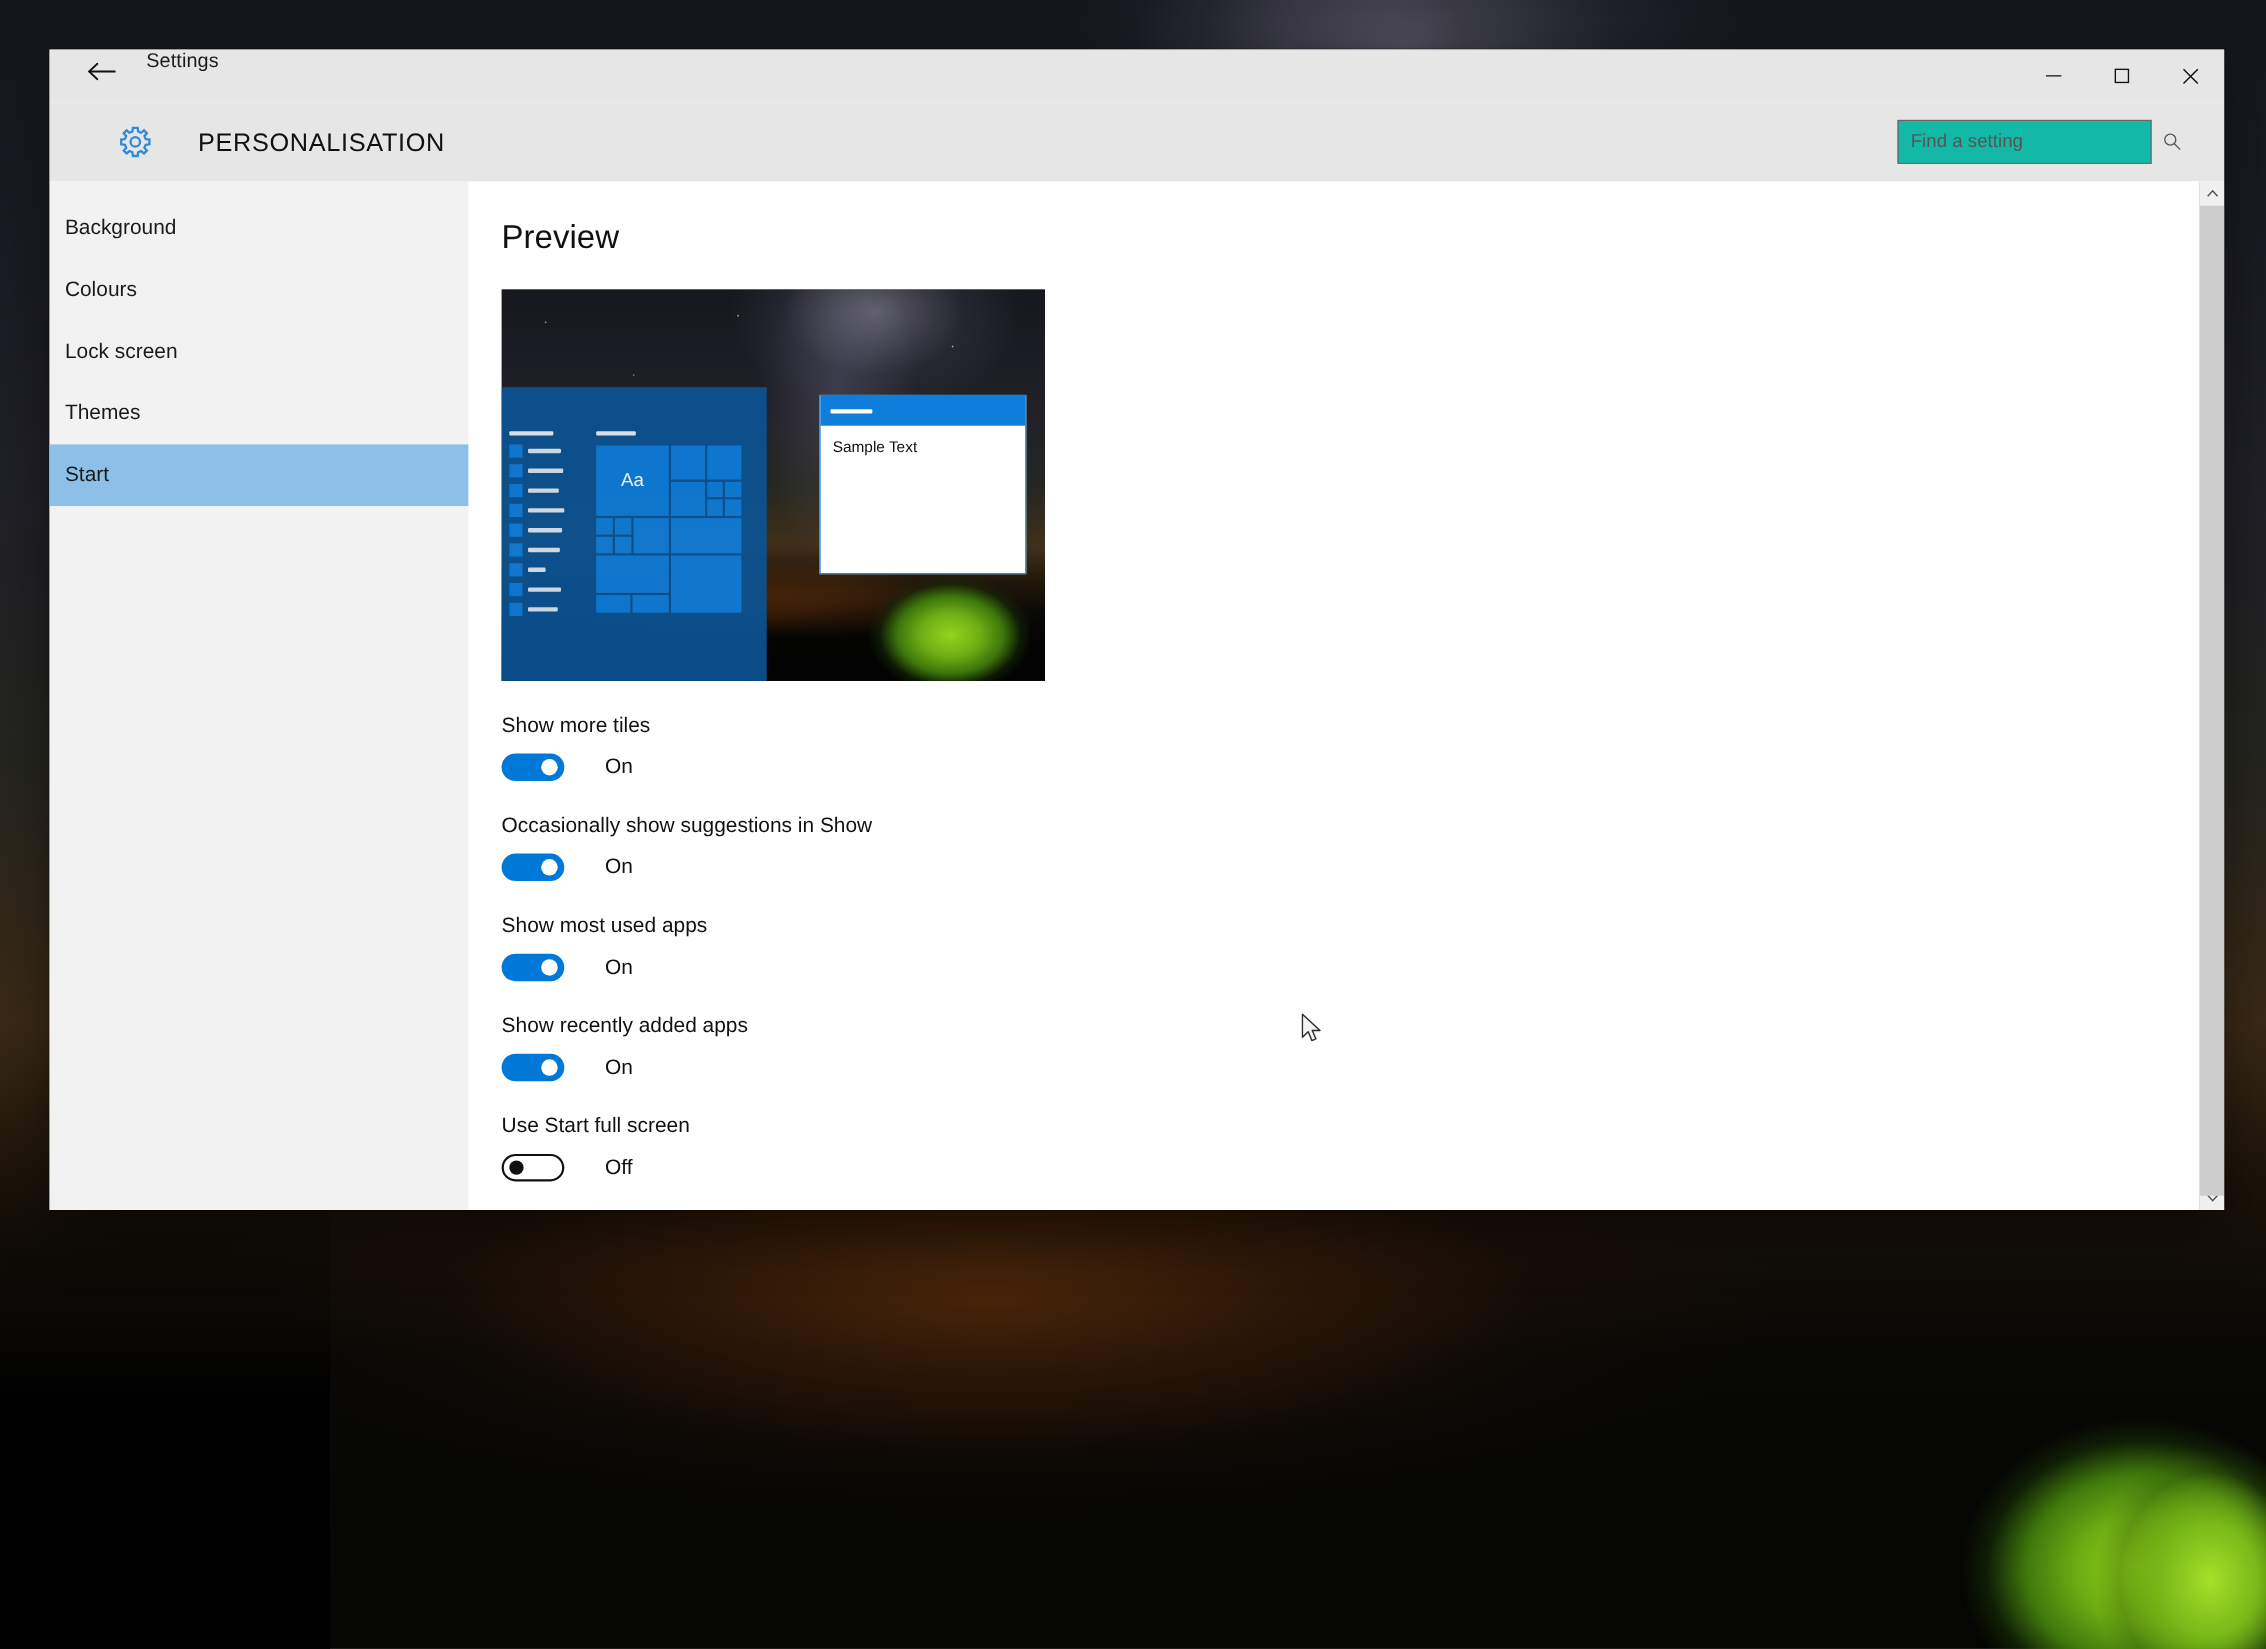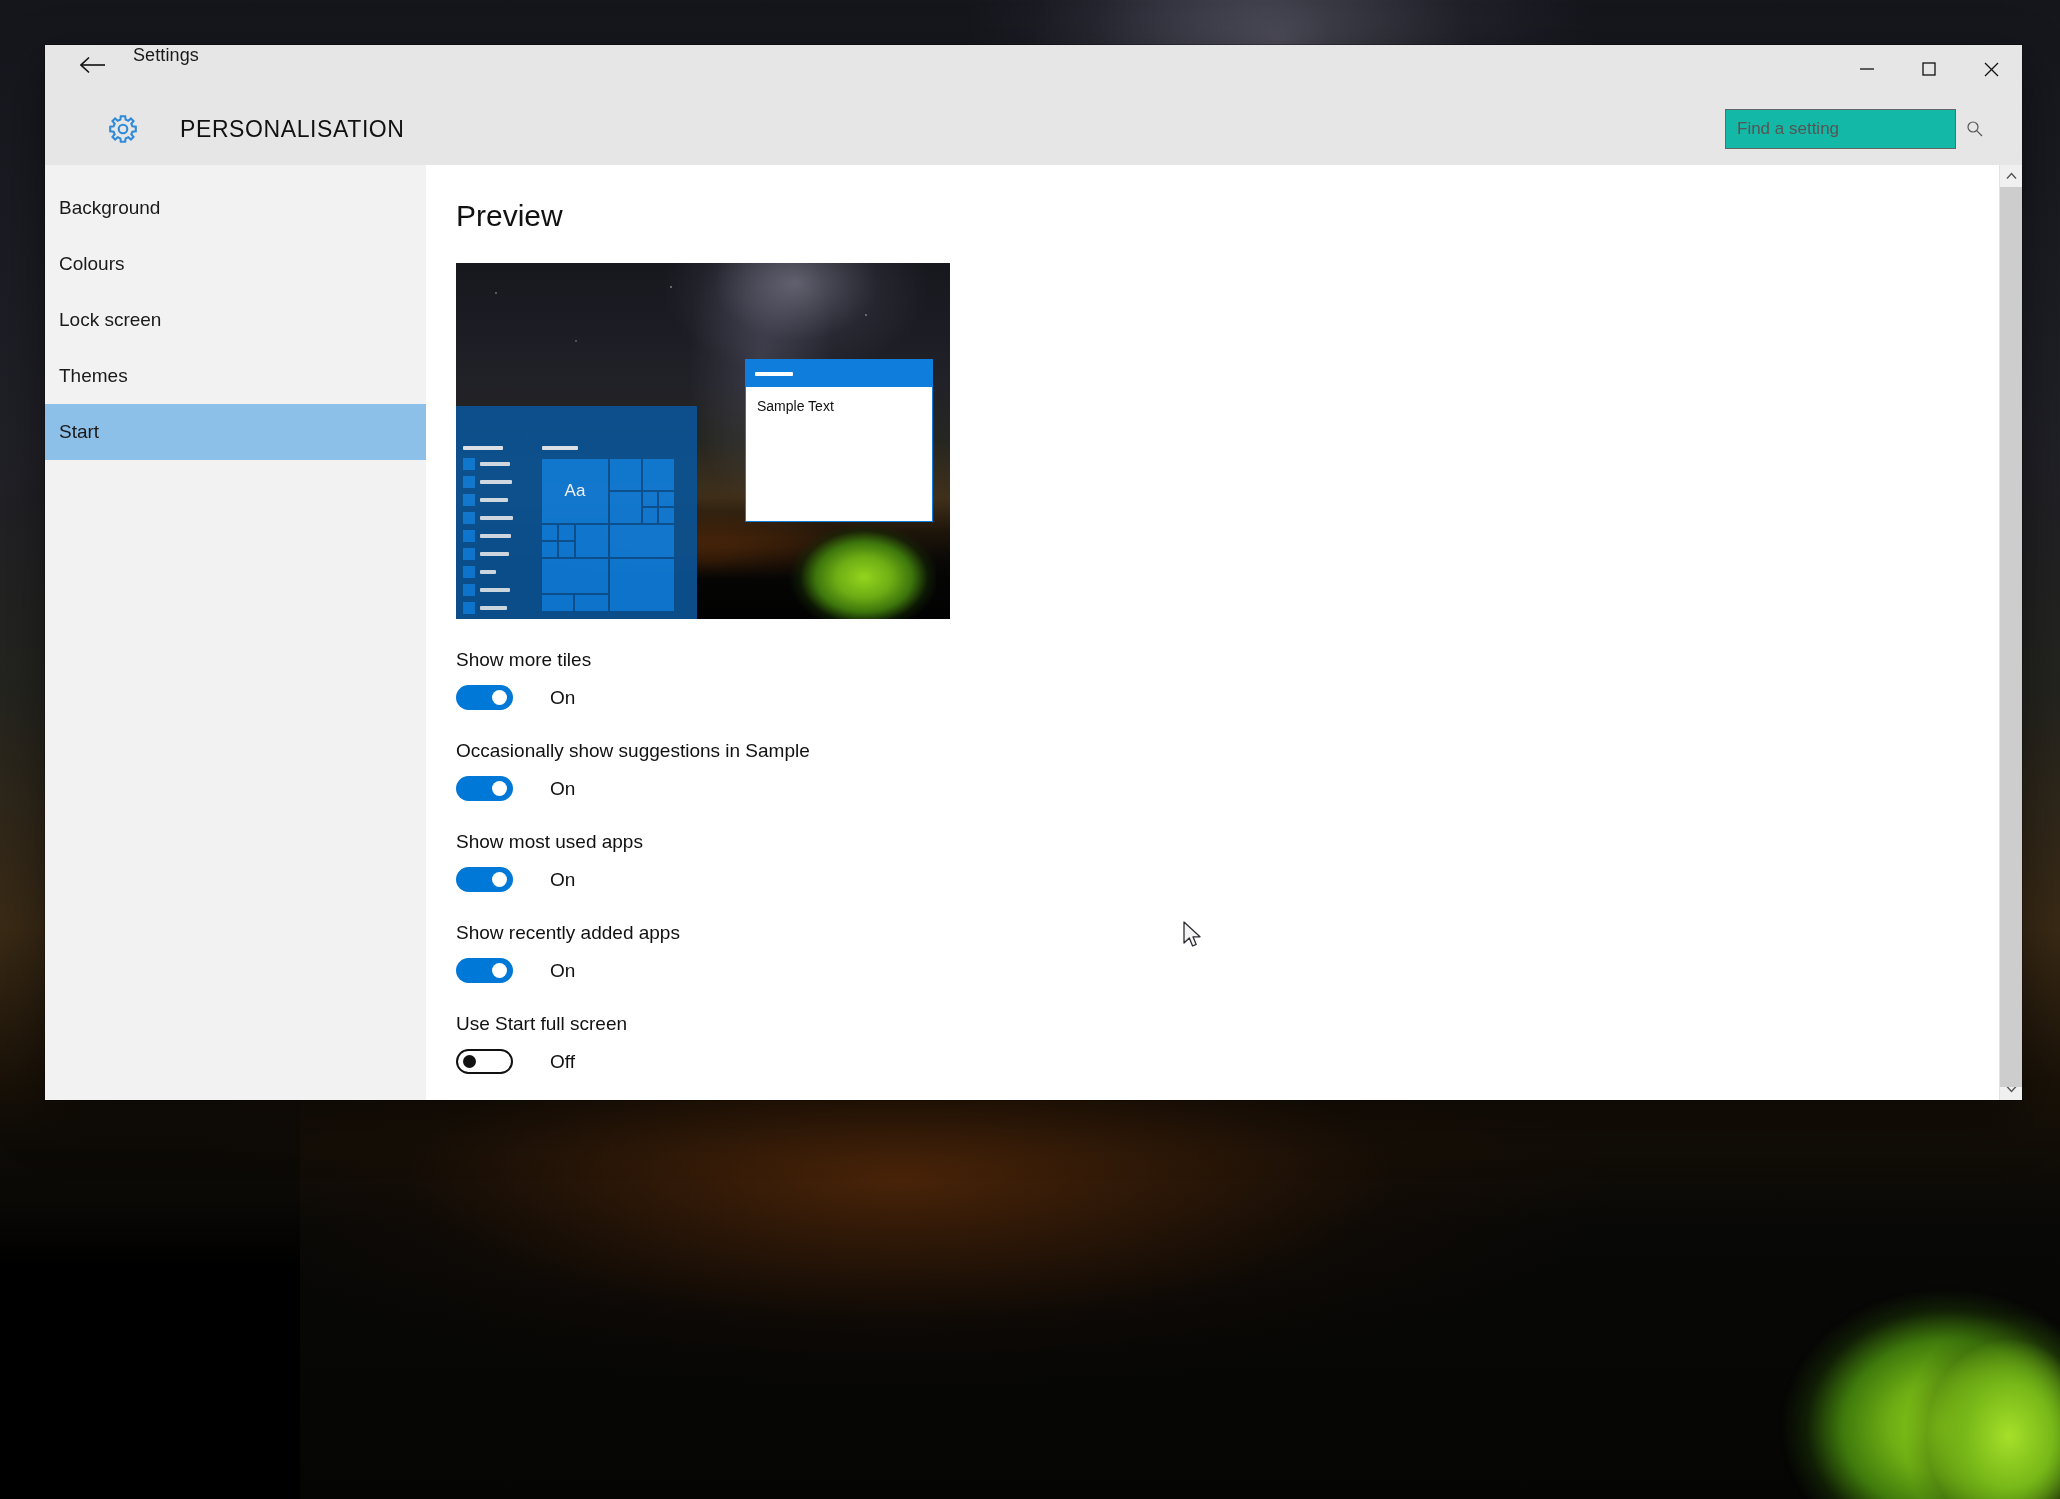--- a/index.html
+++ b/index.html
@@ -240,21 +240,21 @@
   .preview-ridge {
     position: absolute;
     left: 0; bottom: 0; width: 100%; height: 82px;
     background: linear-gradient(to top, #020202 0%, #050504 48%, rgba(6,6,5,0.15) 88%, rgba(0,0,0,0) 100%);
   }
 
   
   .startmenu {
     position: absolute;
     left: 0; bottom: 0;
-    width: 241px; height: 213px;
+    width: 241px; height: 267px;
     background: #0b5394;
     opacity: 0.93;
   }
   .sm-left {
     position: absolute;
     left: 7px; top: 40px;
     width: 58px;
   }
   .sm-bar { background: #e8eef5; height: 4px; border-radius: 1px; }
   .sm-hdr { width: 40px; margin-bottom: 8px; }
@@ -525,21 +525,21 @@
             <div class="setting-label">Show more tiles</div>
             <div class="toggle-row">
               <div class="toggle on">
                   <span class="knob"></span>
                 </div>
               <span class="toggle-state">On</span>
             </div>
           </div>
 
           <div class="setting">
-            <div class="setting-label">Occasionally show suggestions in Sample</div>
+            <div class="setting-label">Occasionally show suggestions in Show</div>
             <div class="toggle-row">
               <div class="toggle on">
                   <span class="knob"></span>
                 </div>
               <span class="toggle-state">On</span>
             </div>
           </div>
 
           <div class="setting">
             <div class="setting-label">Show most used apps</div>

